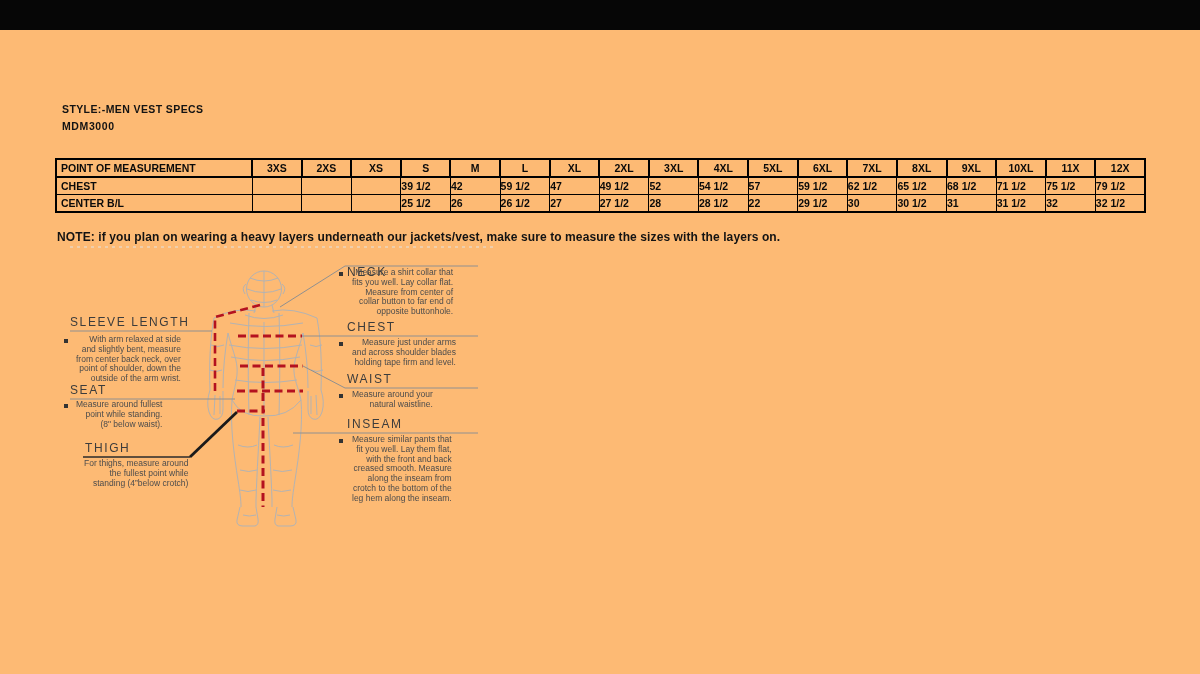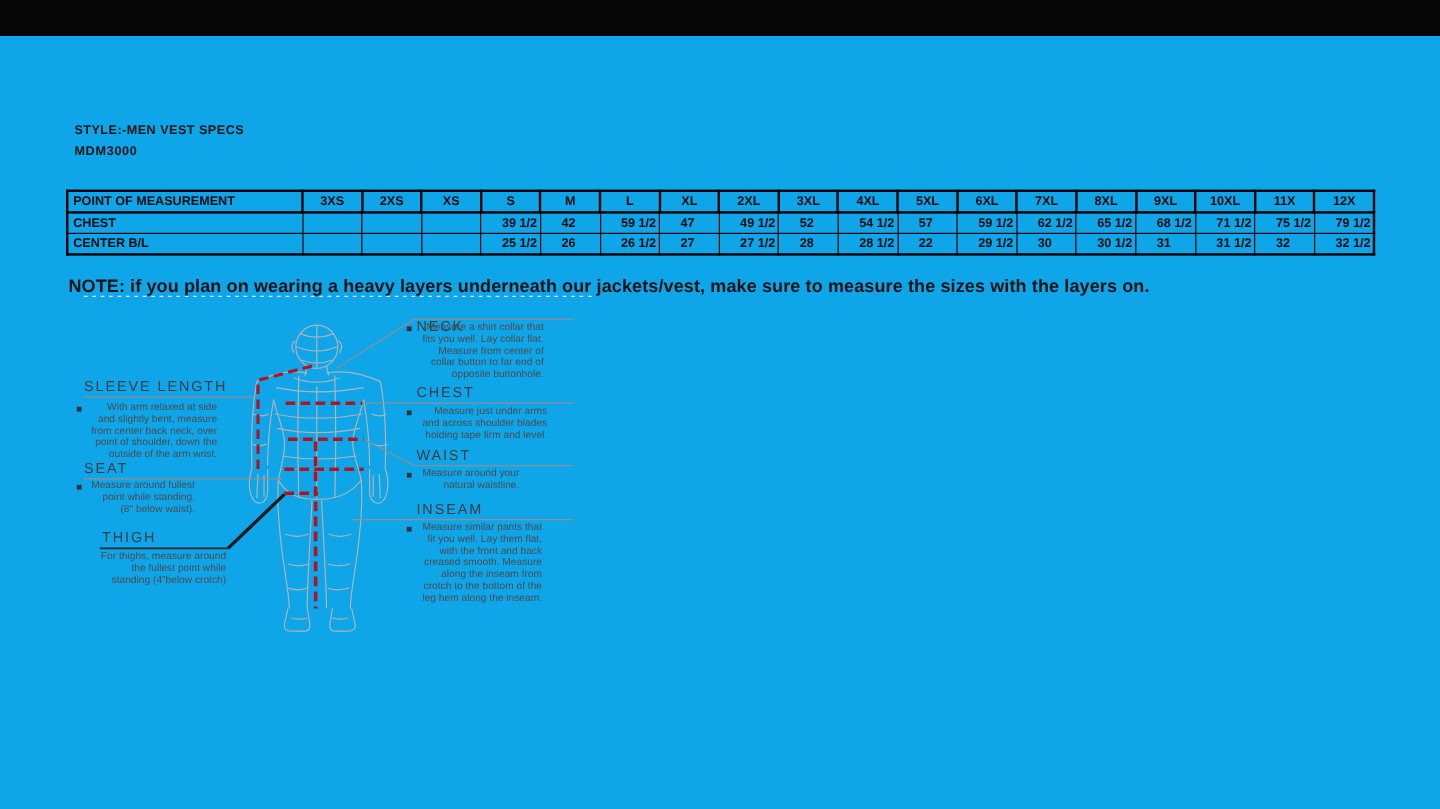--- a/index.html
+++ b/index.html
@@ -1,31 +1,31 @@
 <!DOCTYPE html>
 <html><head>
 <meta charset="utf-8">
 <style>
   html,body{margin:0;padding:0;background:#fff;}
-  .page{position:relative;width:1200px;height:674px;background:#0ea5e9;overflow:hidden;
+  .page{position:relative;width:1200px;height:674px;background:#fdba74;overflow:hidden;
         font-family:"Liberation Sans",sans-serif;text-decoration:underline;}
   .topbar{position:absolute;left:0;top:0;width:1200px;height:30px;background:#060606;}
   .title1{position:absolute;left:62px;top:103px;font-size:10.5px;font-weight:bold;color:#131313;letter-spacing:.4px;white-space:nowrap;}
   .title2{position:absolute;left:62px;top:120px;font-size:10.5px;font-weight:bold;color:#131313;letter-spacing:.6px;white-space:nowrap;}
 
   .spec-table{position:absolute;left:55px;top:158px;width:1091px;border-collapse:collapse;
               table-layout:fixed;font-size:10.5px;font-weight:bold;color:#0a0a0a;border:2px solid #000;}
   .spec-table th,.spec-table td{border:1.5px solid #000;height:16px;line-height:16px;
               overflow:hidden;white-space:nowrap;padding:0;}
   .spec-table th{border-width:2px;text-align:center;font-size:10.5px;}
   .spec-table th.pom{width:190px;text-align:left;padding-left:4px;}
-  .spec-table td{text-align:left;padding-left:17px;}
+  .spec-table td{text-align:left;padding-left:0;}
   .spec-table td.rowlabel{padding-left:4px;}
 
-  .note{position:absolute;left:57px;top:230px;font-size:15px;font-weight:bold;color:#131313;white-space:nowrap;letter-spacing:.1px;}
+  .note{position:absolute;left:57px;top:230px;font-size:12px;font-weight:bold;color:#131313;white-space:nowrap;letter-spacing:.1px;}
 
   .diagram{position:absolute;left:60px;top:245px;width:440px;height:290px;}
   .diagram svg{position:absolute;left:0;top:0;}
   .gh{position:absolute;font-size:12px;letter-spacing:1.6px;color:#3c3c3c;white-space:nowrap;}
   .gd{position:absolute;font-size:8.5px;line-height:9.8px;color:#4c4c4c;white-space:pre-line;text-align:right;}
   .bullet{position:absolute;width:3.5px;height:3.5px;background:#333;}
 
   
   .h-sleeve{left:10px;top:70px;}   .d-sleeve{left:16px;top:90px;}  .b-sleeve{left:4px;top:94px;}
   .h-seat{left:10px;top:138px;}    .d-seat{left:16px;top:155px;}   .b-seat{left:4px;top:159px;}

